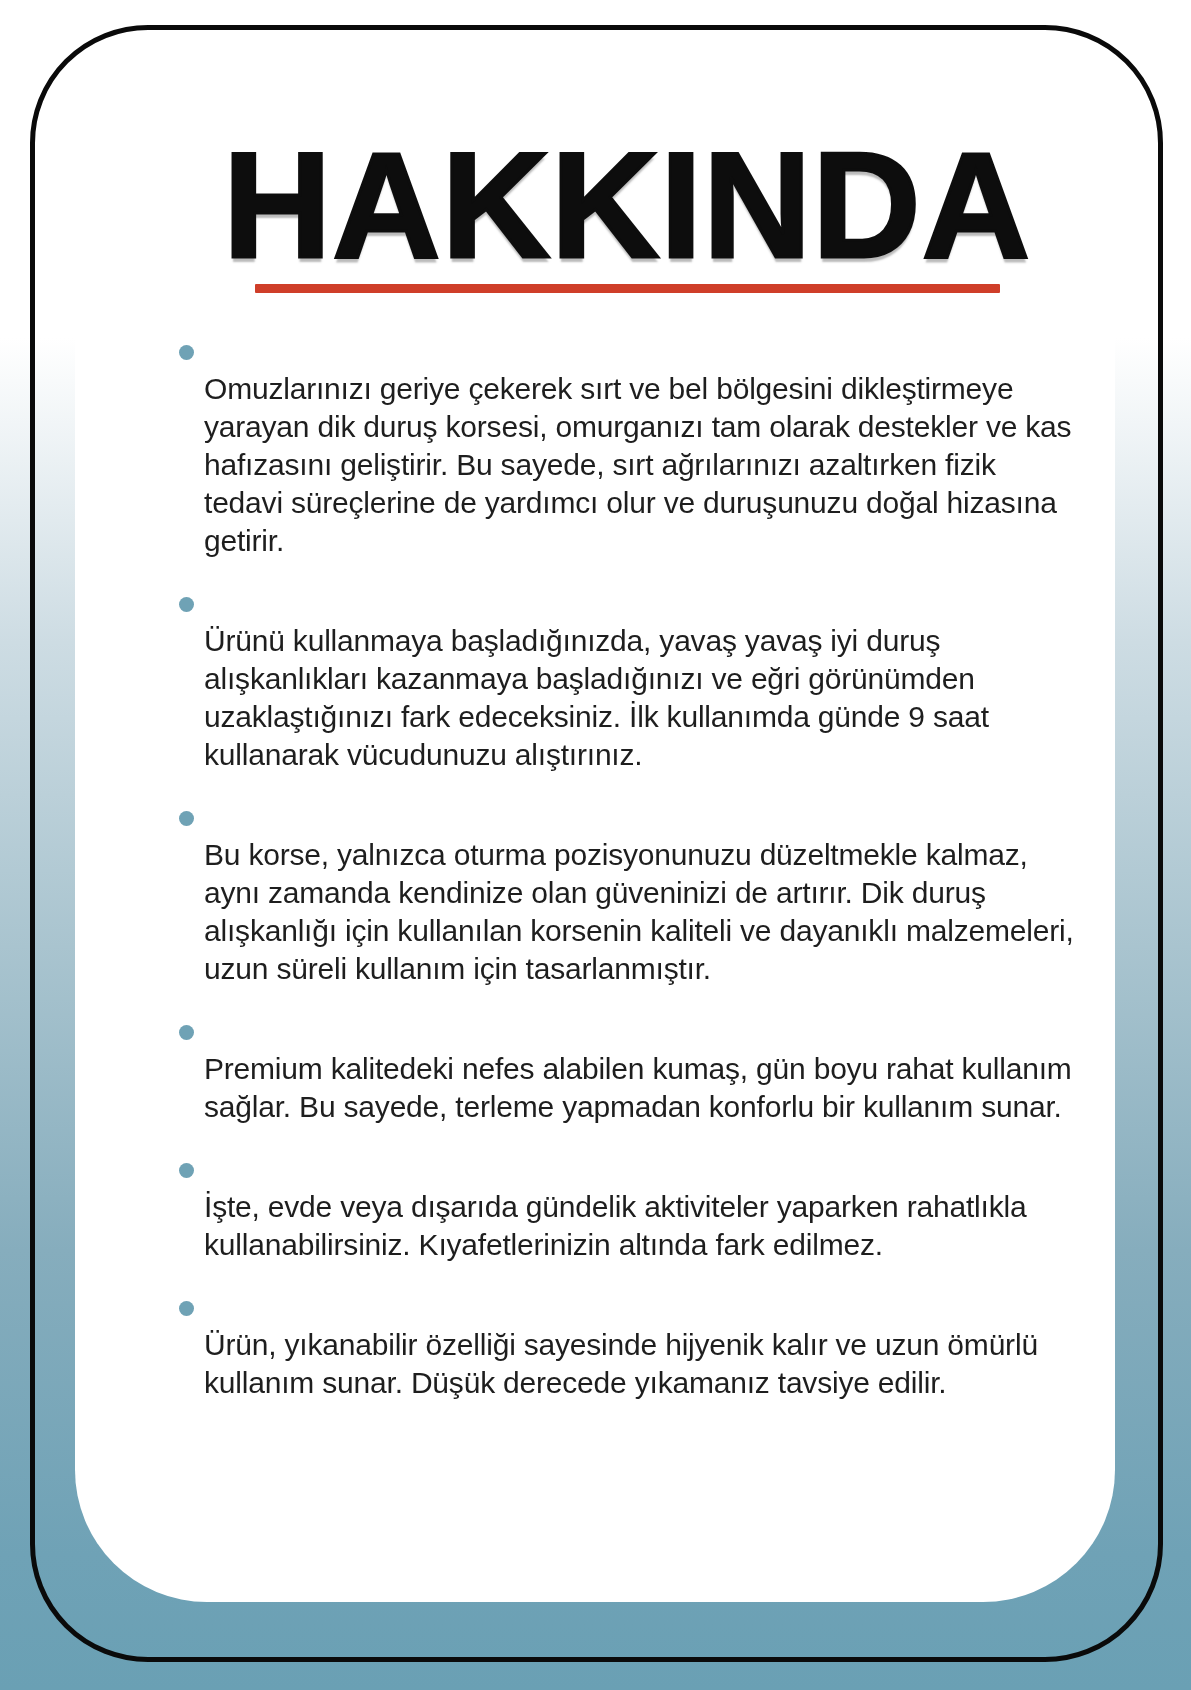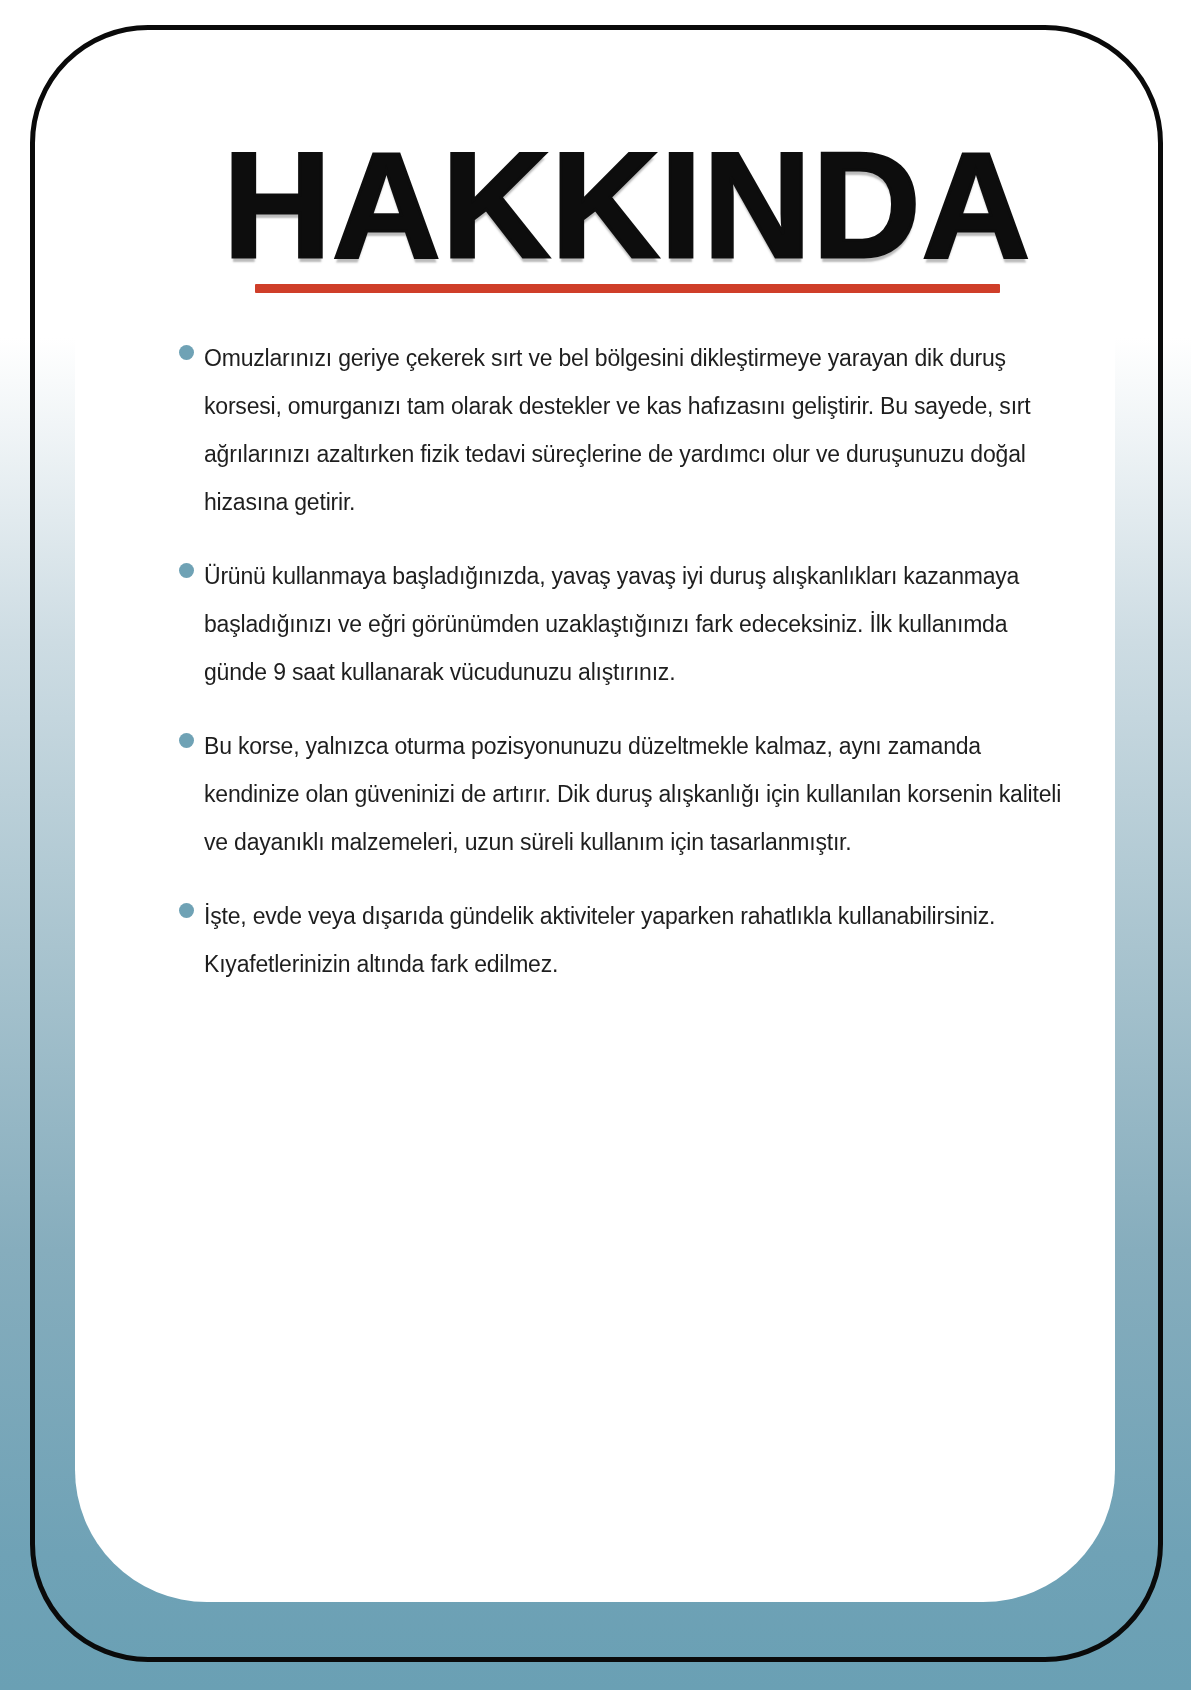--- a/index.html
+++ b/index.html
@@ -74,25 +74,26 @@
   .bullet-dot {
     flex: 0 0 auto;
     width: 15px;
     height: 15px;
     border-radius: 50%;
     background: var(--bullet-blue);
     margin-top: 11px;
     margin-right: 10px;
   }
   .bullet-text {
-    font-size: 23px;
-    line-height: 48px;
+    font-size: 30px;
+    line-height: 38px;
     letter-spacing: -0.2px;
     color: var(--text-dark);
     max-width: 922px;
+    margin-top: 36px;
   }
 </style>
 </head>
 <body>
 
 <div class="frame"></div>
 
 <div class="card">
   <div class="content">
 
@@ -108,18 +109,26 @@
       <li class="bullet-item">
         <span class="bullet-dot"></span>
         <p class="bullet-text">Ürünü kullanmaya başladığınızda, yavaş yavaş iyi duruş alışkanlıkları kazanmaya başladığınızı ve eğri görünümden uzaklaştığınızı fark edeceksiniz. İlk kullanımda günde 9 saat kullanarak vücudunuzu alıştırınız.</p>
       </li>
       <li class="bullet-item">
         <span class="bullet-dot"></span>
         <p class="bullet-text">Bu korse, yalnızca oturma pozisyonunuzu düzeltmekle kalmaz, aynı zamanda kendinize olan güveninizi de artırır. Dik duruş alışkanlığı için kullanılan korsenin kaliteli ve dayanıklı malzemeleri, uzun süreli kullanım için tasarlanmıştır.</p>
       </li>
       <li class="bullet-item">
         <span class="bullet-dot"></span>
+        <p class="bullet-text">Premium kalitedeki nefes alabilen kumaş, gün boyu rahat kullanım sağlar. Bu sayede, terleme yapmadan konforlu bir kullanım sunar.</p>
+      </li>
+      <li class="bullet-item">
+        <span class="bullet-dot"></span>
         <p class="bullet-text">İşte, evde veya dışarıda gündelik aktiviteler yaparken rahatlıkla kullanabilirsiniz. Kıyafetlerinizin altında fark edilmez.</p>
+      </li>
+      <li class="bullet-item">
+        <span class="bullet-dot"></span>
+        <p class="bullet-text">Ürün, yıkanabilir özelliği sayesinde hijyenik kalır ve uzun ömürlü kullanım sunar. Düşük derecede yıkamanız tavsiye edilir.</p>
       </li>
     </ul>
 
   </div>
 </div>
 
 </body></html>

